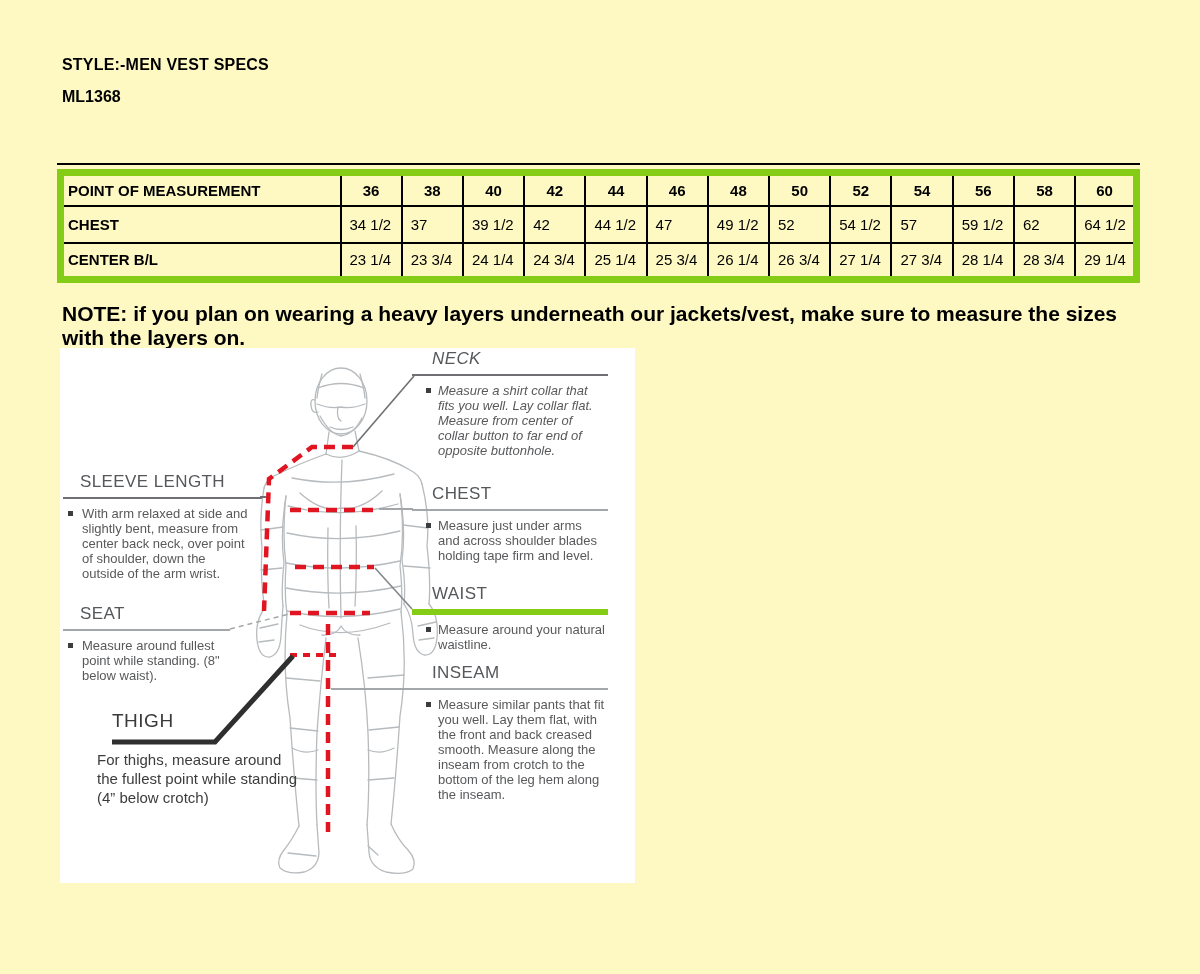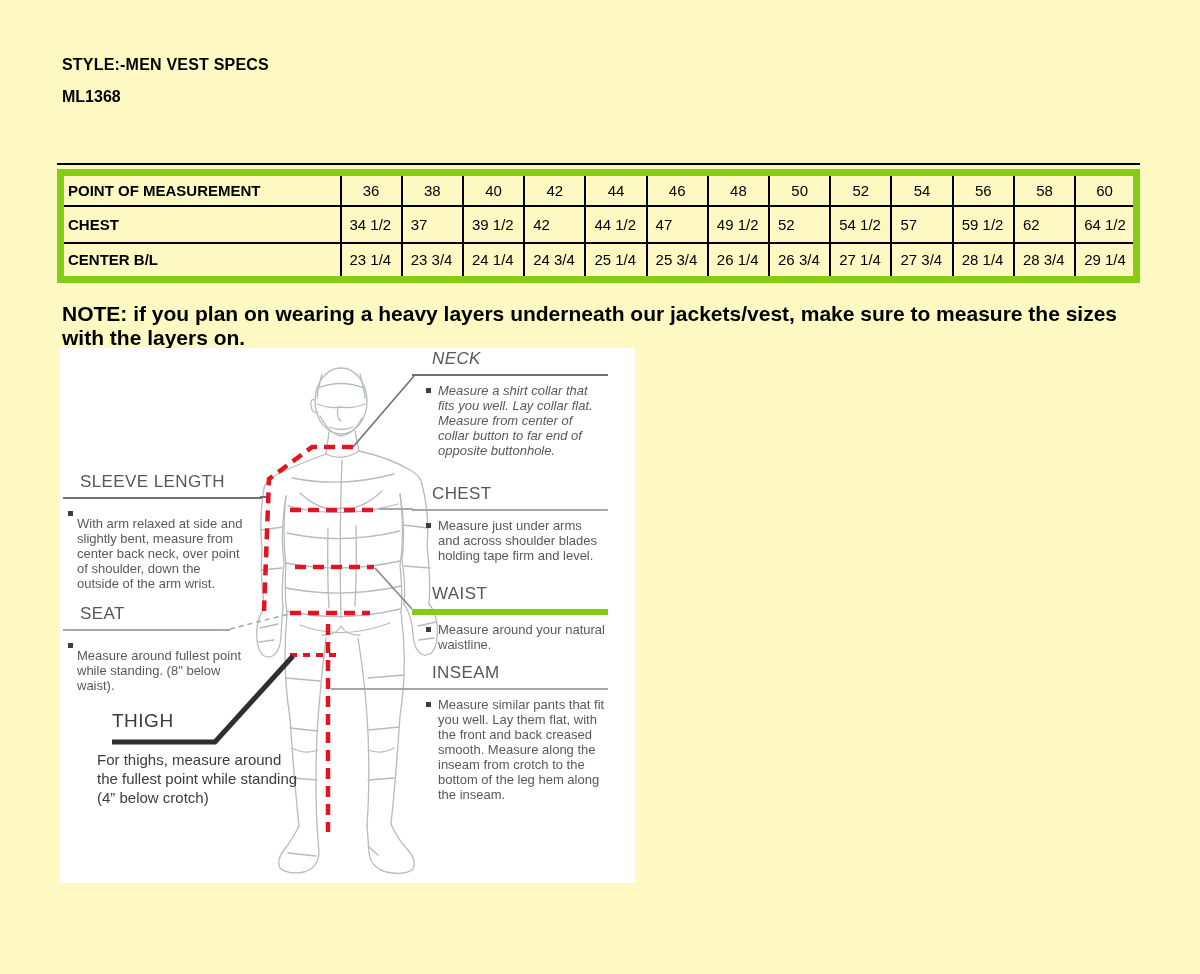--- a/index.html
+++ b/index.html
@@ -13,21 +13,21 @@
 
   
   .table-wrap { position:absolute; left:57px; top:163px; width:1083px; }
   .table-toprule { height:2px; background:#000; margin-bottom:4px; }
   table.size-chart { border-collapse:collapse; table-layout:fixed; width:1083px; border:7px solid #84cc16; }
   table.size-chart col.c-label { width:280px; }
   table.size-chart th, table.size-chart td { border:2px solid #000; font-size:15px; overflow:hidden; white-space:nowrap; }
   table.size-chart thead tr { height:33px; }
   table.size-chart tbody tr { height:37px; }
   th.poml { text-align:left; padding-left:4px; font-weight:bold; font-size:15px; }
-  th.size-h { text-align:center; font-weight:normal; }
+  th.size-h { text-align:center; font-weight:bold; }
   td.rowlabel { text-align:left; padding-left:4px; font-weight:bold; }
   td.val { text-align:left; padding-left:8px; font-weight:normal; }
 
   
   .note { position:absolute; left:62px; top:302px; font-size:21px; font-weight:bold; width:1100px; }
 
   
   .diagram { position:absolute; left:60px; top:348px; width:575px; height:535px; background:#fff; }
   .diagram svg { position:absolute; left:0; top:0; }
 
@@ -35,21 +35,21 @@
   .mlabel .mtitle { font-size:17px; letter-spacing:0.4px; color:#55575a; line-height:18px; padding-bottom:6px; }
   .mlabel .mdesc { margin-top:7px; display:flex; align-items:flex-start; font-size:13px; line-height:15px; color:#58595b; }
   .mlabel .bullet { flex:0 0 auto; width:5px; height:5px; background:#3c3d3f; margin-top:5px; }
 
   .label-r { left:352px; width:196px; }
   .label-r .mtitle { padding-left:20px; }
   .label-r .mdesc { padding-left:14px; }
   .label-r .mdesc .dtext { padding-left:7px; width:174px; }
 
   .label-l .mtitle { padding-left:17px; }
-  .label-l .mdesc { padding-left:5px;flex-direction:column; }
+  .label-l .mdesc { padding-left:5px; }
   .label-l .mdesc .dtext { padding-left:9px; width:178px; }
 
   .u-dark  .mtitle { border-bottom:2px solid #6e7073; }
   .u-light .mtitle { border-bottom:2px solid #a4a7a9; }
   .u-mid   .mtitle { border-bottom:6px solid #84cc16; }
 
   .label-neck   { top:2px;font-style:italic; }
   .label-chest  { top:137px; }
   .label-waist  { top:237px; }
   .label-inseam { top:316px; }

